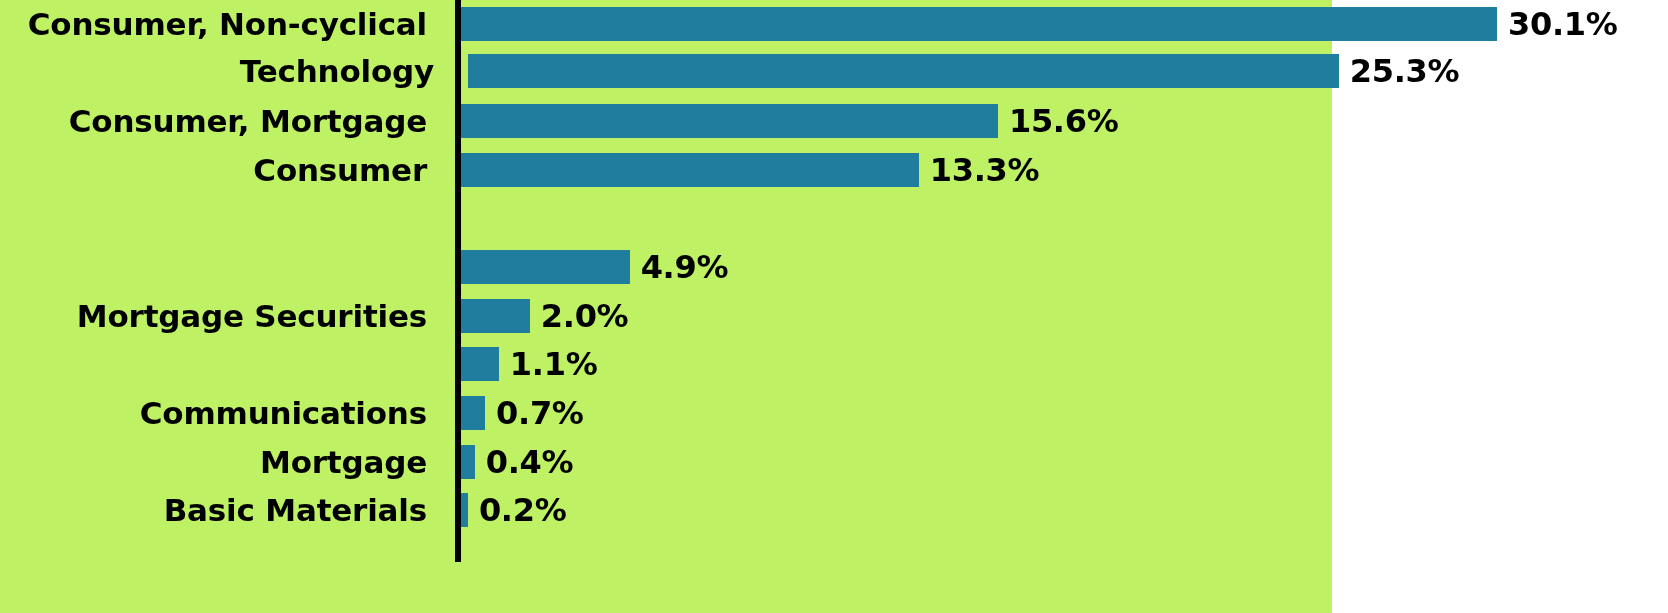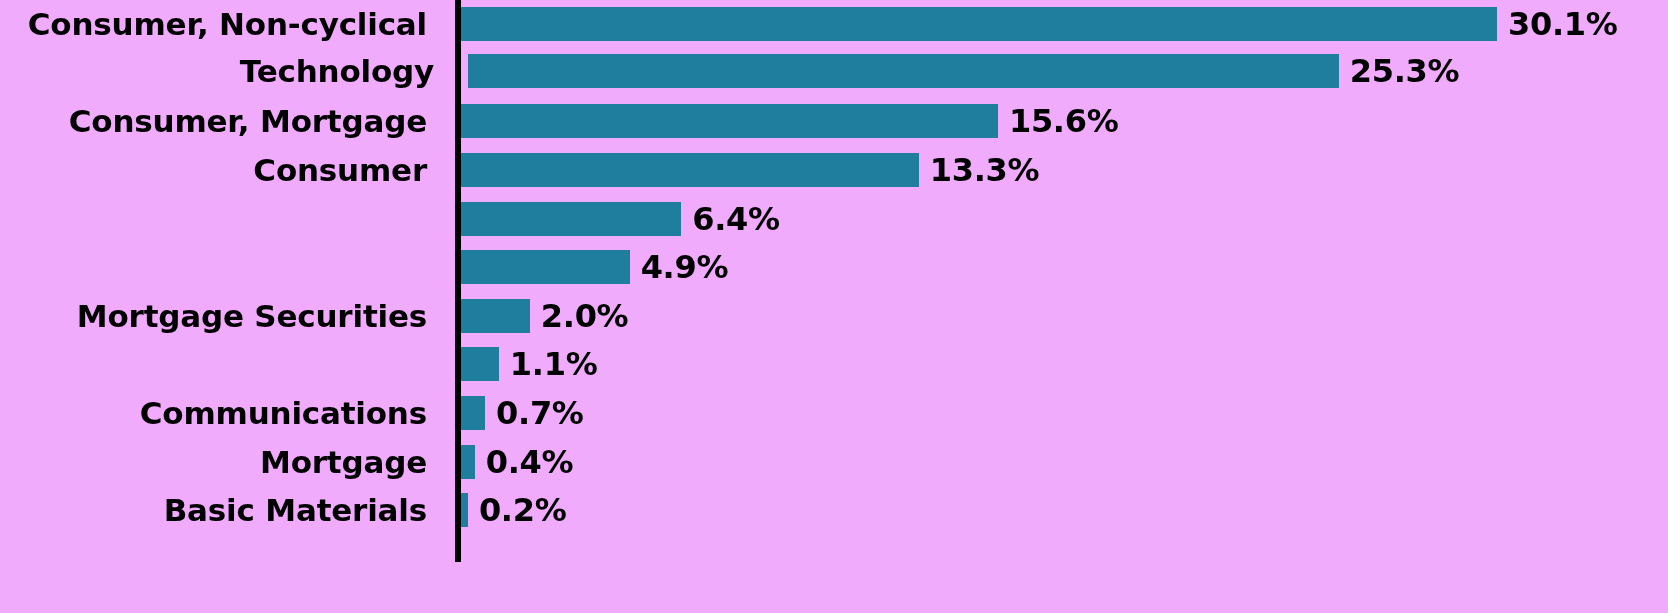--- a/index.html
+++ b/index.html
@@ -9,23 +9,23 @@
   }
   body {
     width: 1668px;
     height: 613px;
     overflow: hidden;
     font-family: "DejaVu Sans", sans-serif;
   }
 
   #chart-root {
     position: relative;
-    width: 1668px;
+    width: 1332px;
     height: 613px;
-    background: #f0abfc;
+    background: #bef264;
   }
 
   
   .plot-area {
     position: absolute;
     left: 0;
     top: 0;
     width: 1668px;
     height: 613px;
   }
@@ -123,24 +123,20 @@
           </div>
         </div>
         <div class="bar-row" style="top: 145.8px;">
           <div class="cat-label">Consumer</div>
           <div class="bar-track">
             <div class="bar" style="width: 457.767px; background: rgb(31, 125, 158);"></div>
             <div class="bar-value">13.3%</div>
           </div>
         </div>
         <div class="bar-row" style="top: 194.4px;">
-          <div class="bar-track">
-            <div class="bar" style="width: 220.279px; background: rgb(31, 125, 158);"></div>
-            <div class="bar-value">6.4%</div>
-          </div>
         </div>
         <div class="bar-row" style="top: 243px;">
           <div class="bar-track">
             <div class="bar" style="width: 168.651px; background: rgb(31, 125, 158);"></div>
             <div class="bar-value">4.9%</div>
           </div>
         </div>
         <div class="bar-row" style="top: 291.6px;">
           <div class="cat-label">Mortgage Securities</div>
           <div class="bar-track">

